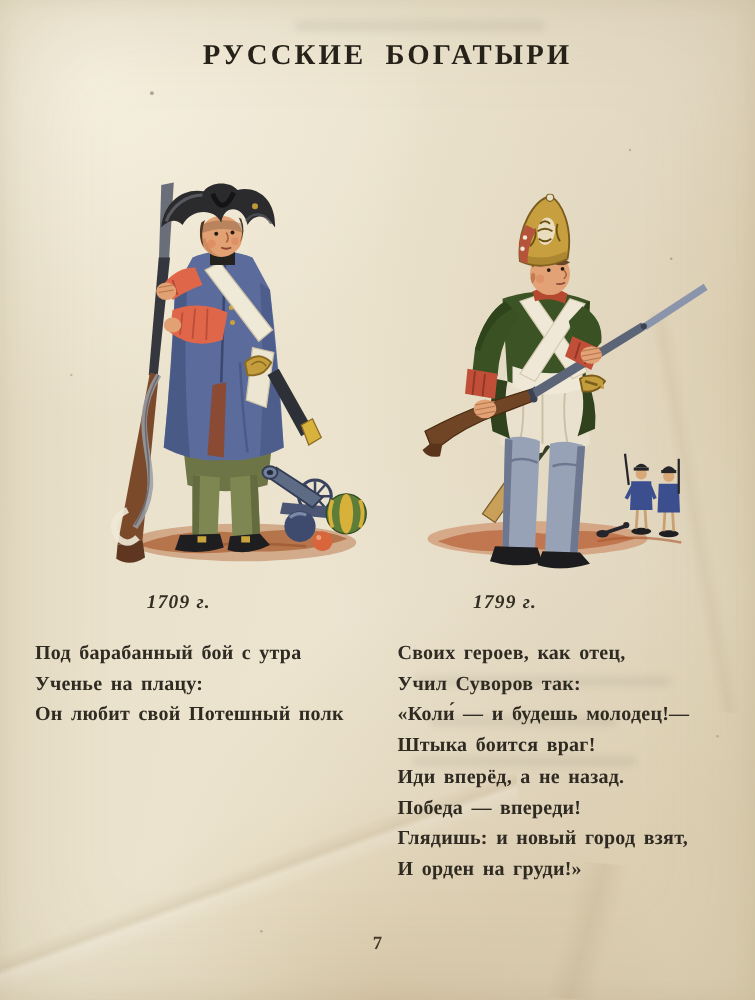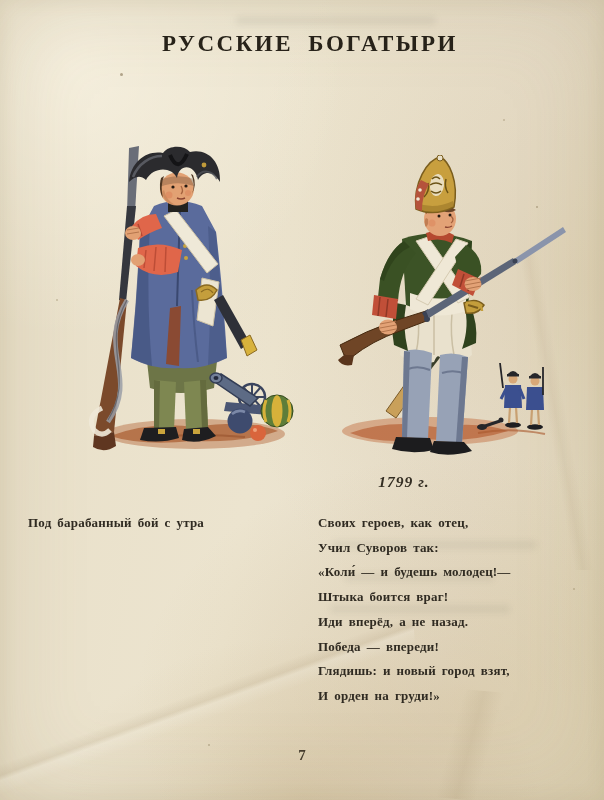--- a/index.html
+++ b/index.html
@@ -17,21 +17,21 @@
   .title{position:absolute;top:31px;left:0;width:100%;margin:0;text-align:center;
     font-size:23px;font-weight:bold;letter-spacing:2.5px;word-spacing:7px;color:#272219;
     transform:translateX(8px);}
   .fig{position:absolute;}
   .fig-left{left:80px;top:140px;width:220px;height:320px;}
   .fig-right{left:330px;top:155px;width:240px;height:300px;}
   .caption{position:absolute;width:120px;text-align:center;font-style:italic;font-weight:bold;
     font-size:15.5px;letter-spacing:1px;color:#332d22;}
   .cap-left{left:83px;top:473px;}
   .cap-right{left:344px;top:473px;}
-  .poem{position:absolute;font-size:13px;font-weight:bold;line-height:24.7px;
+  .poem{position:absolute;font-size:16px;font-weight:bold;line-height:24.7px;
     letter-spacing:.2px;word-spacing:2.5px;color:#302b22;white-space:nowrap;}
   .poem-left{left:28px;top:511px;width:292px;}
   .poem-right{left:318px;top:511px;width:292px;}
   .pagenum{position:absolute;top:747px;left:0;width:100%;text-align:center;
     font-size:15px;font-weight:bold;color:#453c2d;}
   .ghost{position:absolute;background:rgba(104,112,86,.10);filter:blur(3px);border-radius:4px;}
   .g0{left:236px;top:16px;width:200px;height:9px;}
   .g1{left:332px;top:541px;width:205px;height:8px;}
   .g2{left:344px;top:573px;width:150px;height:8px;}
   .g3{left:330px;top:605px;width:180px;height:8px;}
@@ -264,24 +264,27 @@
       <ellipse cx="205" cy="272" rx="8" ry="2.8" fill="#1f1f22"></ellipse>
       <path d="M202 254 L201 270 M208 254 L209 270" stroke="#c8a071" stroke-width="2.2"></path>
       <path d="M197 232 L213 232 L214 255 L196 255 Z" fill="#3b4f8f"></path>
       <path d="M213 212 L213 240" stroke="#26262a" stroke-width="1.8"></path>
       <circle cx="205" cy="226" r="4.5" fill="#d8a878"></circle>
       <rect x="199" y="221" width="12" height="2.5" fill="#26262a"></rect>
       <path d="M200 221 Q205 215 210 221 Z" fill="#26262a"></path>
     </g>
   </svg>
 
+  <div class="caption cap-left">1709 г.</div>
   <div class="caption cap-right">1799 г.</div>
 
   <div class="poem poem-left">
     <div class="pline">Под барабанный бой с утра</div>
+    <div class="pline">Ученье на плацу:</div>
+    <div class="pline">Он любит свой Потешный полк</div>
   </div>
 
   <div class="poem poem-right">
     <div class="pline">Своих героев, как отец,</div>
     <div class="pline">Учил Суворов так:</div>
     <div class="pline">«Коли́ — и будешь молодец!—</div>
     <div class="pline">Штыка боится враг!</div>
     <div class="pline">Иди вперёд, а не назад.</div>
     <div class="pline">Победа — впереди!</div>
     <div class="pline">Глядишь: и новый город взят,</div>

